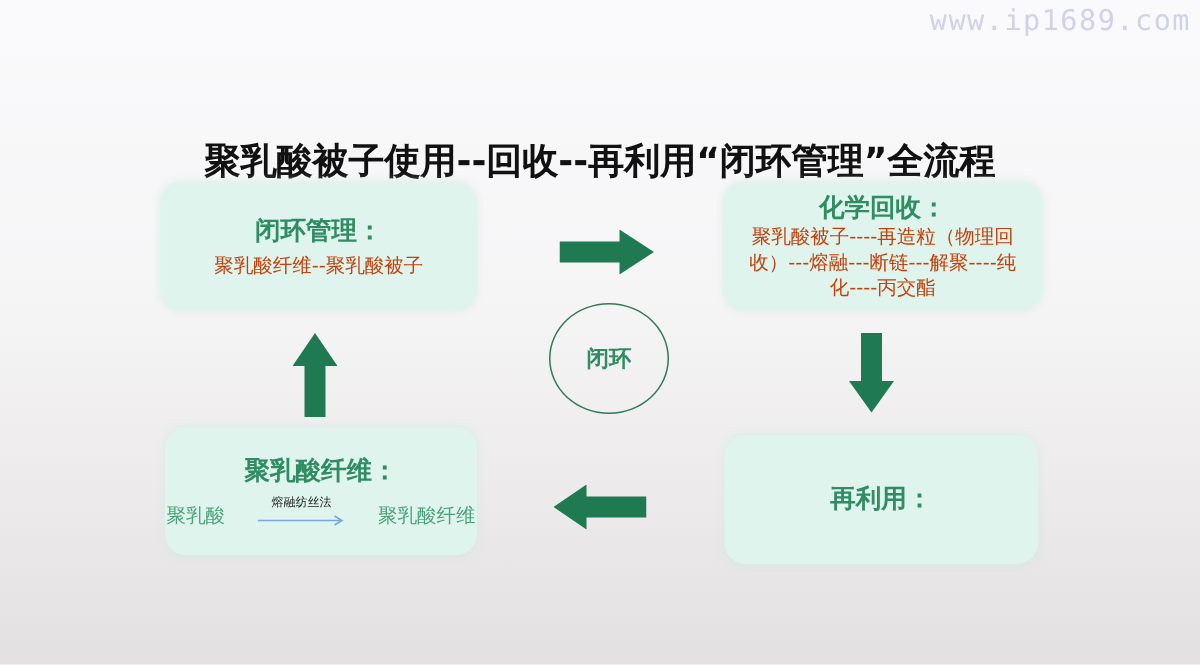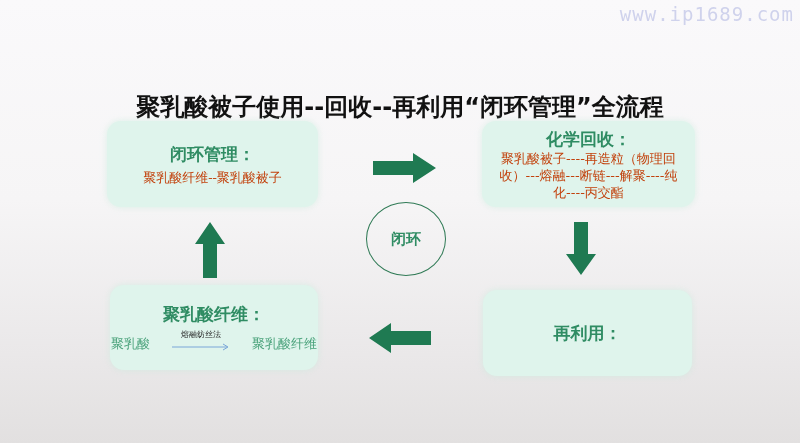--- a/index.html
+++ b/index.html
@@ -20,21 +20,21 @@
   .box {
     position:absolute; background:#dff4ec; border-radius:14px;
     display:flex; flex-direction:column; align-items:center; justify-content:center;
     color:#3f9a72; text-align:center;
     box-shadow: 0 0 6px rgba(200,235,220,0.6);
   }
   .box .head { font-size:17px; font-weight:bold; color:#2f8c63; line-height:22px; }
   .box .body { font-size:13px; color:#c2410c; line-height:17px; }
   #box-tl { left:107px; top:121px; width:211px; height:86px; }
   #box-tr { left:482px; top:121px; width:213px; height:86px; }
-  #box-tl .body { margin-top:4px;font-family:Liberation Serif, serif; }
+  #box-tl .body { margin-top:4px; }
   #box-tr .body { width:180px; }
   #box-bl { left:110px; top:285px; width:208px; height:85px; }
   #box-br { left:483px; top:290px; width:209px; height:86px; }
   .flowline { display:flex; align-items:flex-end; margin-top:10px; font-size:13px; color:#4aa27b;gap:16px; }
   .flowline .mid { position:relative; width:58px; height:18px; margin:0 6px; }
   .flowline .mid .lbl { position:absolute; top:-6px; left:0; width:58px; text-align:center; font-size:8px; color:#222; white-space:nowrap; }
   .flowline .mid svg { position:absolute; bottom:2px; left:0; }
   .arrow { position:absolute; }
   .circle {
     position:absolute; left:366px; top:202px; width:78px; height:72px;

